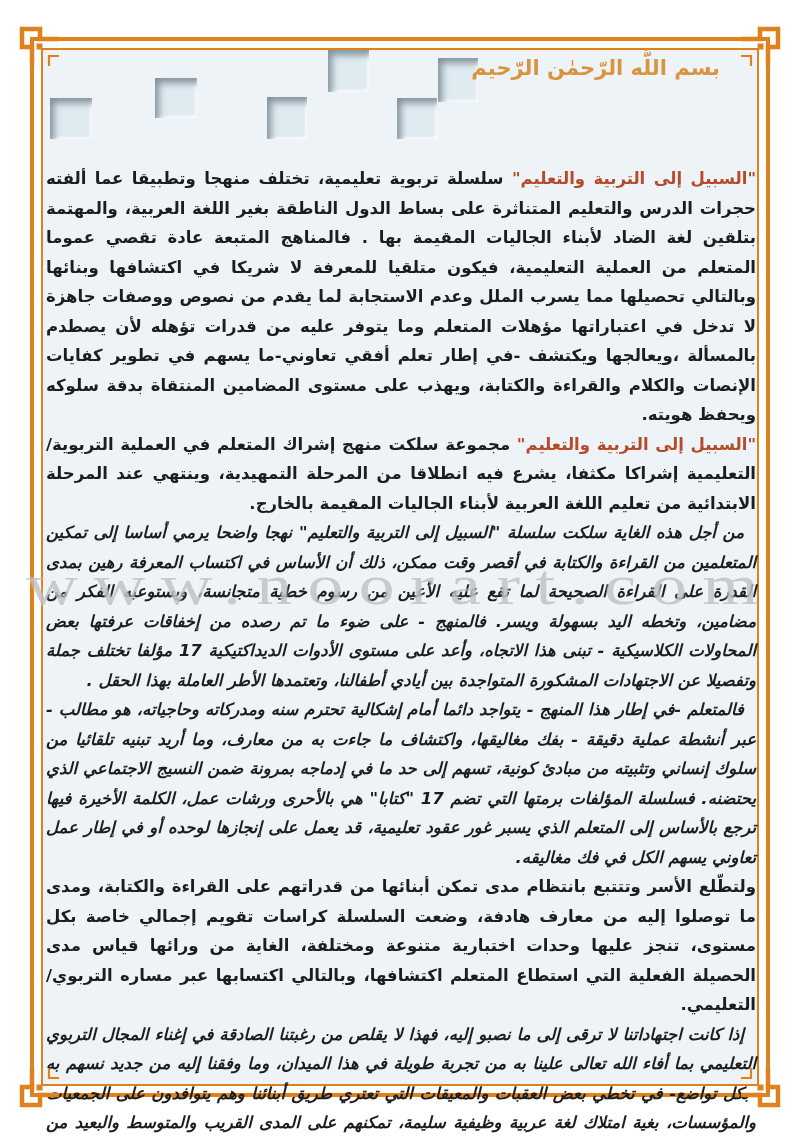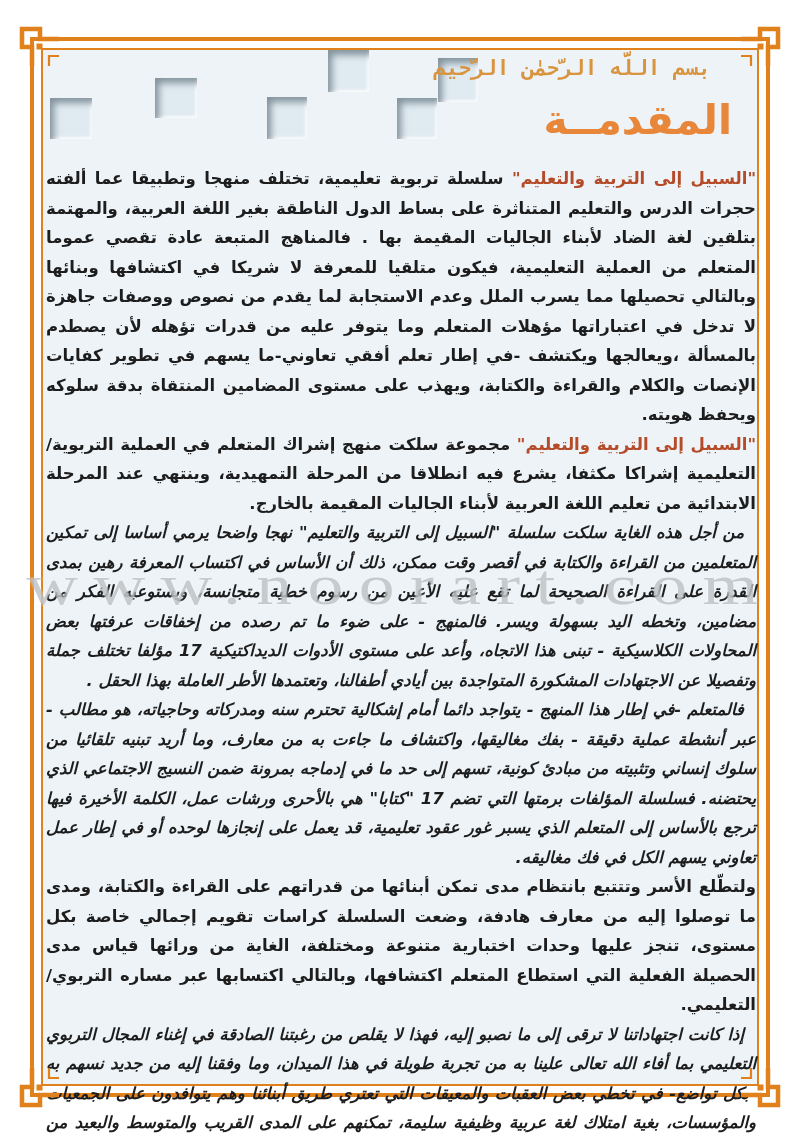--- a/index.html
+++ b/index.html
@@ -23,22 +23,22 @@
       box-shadow:inset 5px 6px 7px -1px rgba(96,112,124,0.72),
                  inset -2px -2px 3px rgba(255,255,255,0.9);}
   .sq1{left:50px;top:98px;width:42px;height:41px;}
   .sq2{left:155px;top:78px;width:42px;height:40px;}
   .sq3{left:267px;top:97px;width:40px;height:42px;}
   .sq4{left:328px;top:50px;width:41px;height:42px;}
   .sq5{left:397px;top:98px;width:40px;height:41px;}
   .sq6{left:438px;top:58px;width:40px;height:44px;}
 
   
-  .bismillah{position:absolute;right:89px;top:56px;z-index:3;direction:rtl;
-      color:#d9943f;font-size:21px;font-weight:600;letter-spacing:0.5px;font-family:Liberation Mono, monospace;}
+  .bismillah{position:absolute;right:80px;top:56px;z-index:3;direction:rtl;
+      color:#d9943f;font-size:21px;font-weight:600;letter-spacing:0.5px;}
   .page-title{position:absolute;right:68px;top:96px;z-index:3;direction:rtl;
       color:#e8863a;font-size:41px;font-weight:bold;}
 
   
   .content{position:absolute;left:46px;right:44px;top:164px;z-index:3;
       direction:rtl;text-align:justify;color:#1d1d1d;
       font-size:16.5px;line-height:29.5px;font-weight:600;}
   .content p{margin:0;}
   .content p.indent{text-indent:12px;font-style:italic;}
   .lead{color:#b54b28;}
@@ -89,21 +89,20 @@
   </div>
 
   <div class="sq sq1"></div>
   <div class="sq sq2"></div>
   <div class="sq sq3"></div>
   <div class="sq sq4"></div>
   <div class="sq sq5"></div>
   <div class="sq sq6"></div>
 
   <div class="bismillah">بسم اللَّه الرّحمٰن الرّحيم</div>
-  <div class="page-title">المقدمــة</div>
 
   <div class="content">
     <p><span class="lead">"السبيل إلى التربية والتعليم"</span><span> سلسلة تربوية تعليمية، تختلف منهجا وتطبيقا عما ألفته حجرات الدرس والتعليم المتناثرة على بساط الدول الناطقة بغير اللغة العربية، والمهتمة بتلقين لغة الضاد لأبناء الجاليات المقيمة بها . فالمناهج المتبعة عادة تقصي عموما المتعلم من العملية التعليمية، فيكون متلقيا للمعرفة لا شريكا في اكتشافها وبنائها وبالتالي تحصيلها  مما يسرب الملل وعدم الاستجابة لما يقدم من نصوص ووصفات جاهزة لا تدخل في اعتباراتها مؤهلات المتعلم وما يتوفر عليه من قدرات تؤهله لأن يصطدم بالمسألة ،ويعالجها ويكتشف -في إطار تعلم أفقي تعاوني-ما يسهم في تطوير كفايات الإنصات والكلام والقراءة والكتابة، ويهذب على مستوى المضامين المنتقاة بدقة سلوكه ويحفظ هويته.</span></p>
     <p><span class="lead">"السبيل إلى التربية والتعليم"</span><span> مجموعة سلكت منهج إشراك المتعلم في العملية التربوية/ التعليمية إشراكا مكثفا، يشرع فيه انطلاقا من المرحلة التمهيدية، وينتهي عند المرحلة الابتدائية من تعليم اللغة العربية لأبناء الجاليات المقيمة بالخارج.</span></p>
     <p class="indent"><span>من أجل هذه الغاية سلكت  سلسلة "السبيل إلى التربية والتعليم" نهجا واضحا يرمي أساسا إلى تمكين المتعلمين من القراءة والكتابة في أقصر وقت ممكن، ذلك أن الأساس في اكتساب المعرفة رهين بمدى القدرة على القراءة الصحيحة لما تقع عليه الأعين من رسوم خطية متجانسة، ويستوعبه الفكر من مضامين، وتخطه اليد بسهولة ويسر. فالمنهج - على ضوء ما تم رصده من إخفاقات عرفتها بعض المحاولات الكلاسيكية - تبنى هذا الاتجاه، وأعد على مستوى الأدوات الديداكتيكية 17 مؤلفا تختلف جملة وتفصيلا عن الاجتهادات المشكورة المتواجدة بين أيادي أطفالنا، وتعتمدها الأطر العاملة بهذا الحقل .</span></p>
     <p class="indent"><span>فالمتعلم -في إطار هذا المنهج - يتواجد دائما أمام إشكالية تحترم سنه ومدركاته وحاجياته، هو مطالب - عبر أنشطة عملية دقيقة - بفك مغاليقها، واكتشاف ما جاءت به من معارف، وما أريد تبنيه تلقائيا من سلوك إنساني وتثبيته من مبادئ كونية، تسهم إلى حد ما في إدماجه بمرونة ضمن النسيج الاجتماعي الذي يحتضنه. فسلسلة المؤلفات برمتها التي تضم 17 "كتابا" هي بالأحرى ورشات عمل، الكلمة الأخيرة فيها ترجع بالأساس إلى المتعلم الذي يسبر غور عقود تعليمية، قد يعمل على إنجازها لوحده أو في إطار عمل تعاوني يسهم الكل في فك  مغاليقه.</span></p>
     <p><span>ولتطّلع الأسر وتتتبع بانتظام مدى  تمكن أبنائها من قدراتهم على القراءة والكتابة، ومدى ما توصلوا إليه من معارف هادفة، وضعت السلسلة  كراسات تقويم إجمالي خاصة بكل مستوى، تنجز عليها وحدات اختبارية متنوعة ومختلفة، الغاية من ورائها قياس مدى الحصيلة الفعلية التي استطاع المتعلم اكتشافها، وبالتالي اكتسابها عبر مساره التربوي/ التعليمي.</span></p>
     <p class="indent"><span>إذا كانت اجتهاداتنا لا ترقى إلى ما نصبو إليه، فهذا لا يقلص من رغبتنا الصادقة في إغناء المجال التربوي التعليمي بما أفاء الله تعالى علينا به من تجربة طويلة في هذا الميدان، وما وفقنا إليه من جديد نسهم به -بكل تواضع- في تخطي بعض العقبات والمعيقات التي تعتري طريق أبنائنا وهم يتوافدون على الجمعيات والمؤسسات، بغية امتلاك لغة عربية وظيفية سليمة، تمكنهم على المدى القريب والمتوسط والبعيد من أن يردوا من حياض تراثهم، ويغنوا معارفهم بما يؤهلهم للتعايش المنسجم مع مختلف الانتماءات.</span></p>
   </div>
 

